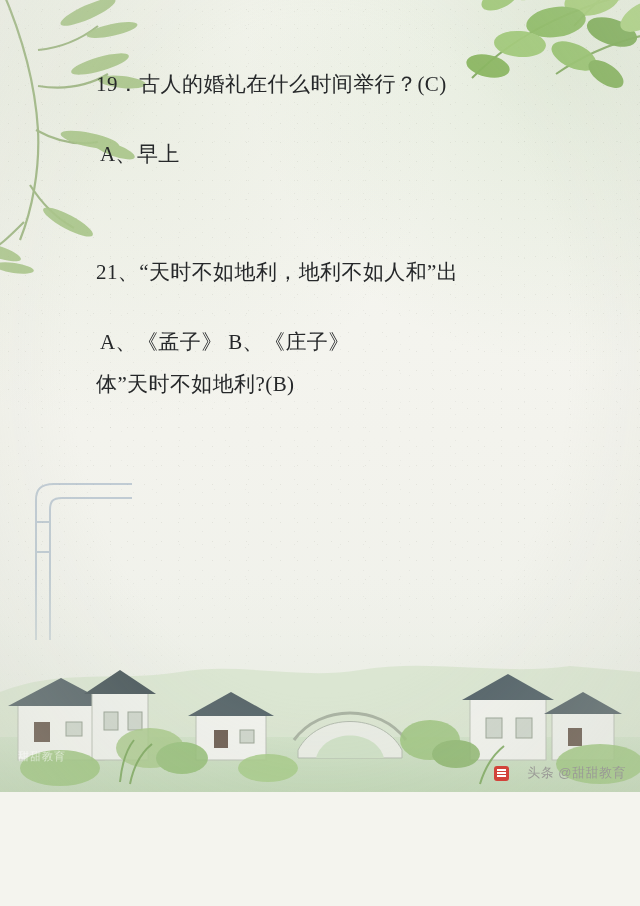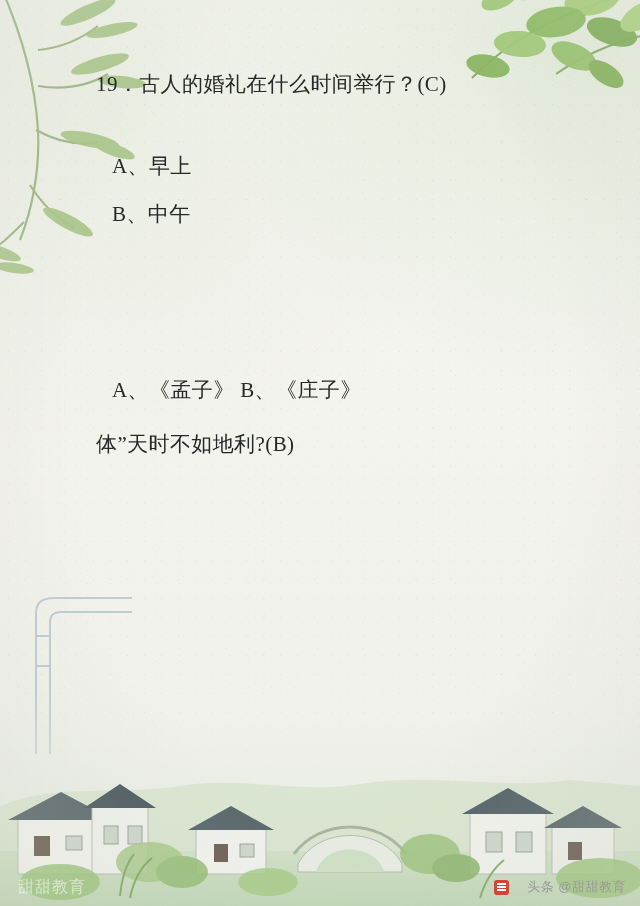--- a/index.html
+++ b/index.html
@@ -9,21 +9,21 @@
   body {
     width: 640px;
     height: 906px;
     font-family: "Liberation Serif", serif;
     background: #f4f4ee;
     overflow: hidden;
   }
   .page {
     position: relative;
     width: 640px;
-    height: 906px;
+    height: 792px;
     background:
       radial-gradient(circle at 18% 12%, rgba(180,200,160,0.18), rgba(255,255,255,0) 38%),
       radial-gradient(circle at 88% 6%, rgba(150,190,130,0.20), rgba(255,255,255,0) 34%),
       linear-gradient(180deg, #f7f7f2 0%, #f3f3ed 55%, #eef0e9 100%);
     overflow: hidden;
   }
   
   .texture {
     position: absolute;
     inset: 0;
@@ -88,21 +88,21 @@
     line-height: 32px;
     color: #26282a;
     letter-spacing: 0.4px;
     margin: 0 0 4px 0;
   }
   .opt {
     font-size: 21px;
     line-height: 32px;
     color: #26282a;
     letter-spacing: 0.4px;
-    margin: 16px;
+    margin: 4px;
   }
   .gap-lg { height: 30px; }
   .gap-md { height: 22px; }
   .gap-xs { height: 6px; }
 
   
   .footer {
     position: absolute;
     right: 14px;
     bottom: 10px;
@@ -129,23 +129,23 @@
   }
   .footer .ft-text {
     font-family: "Liberation Sans", sans-serif;
     font-size: 13px;
     color: #9a9a96;
     letter-spacing: 0.5px;
   }
   .watermark-left {
     position: absolute;
     left: 18px;
-    bottom: 8px;
+    bottom: 28px;
     font-family: Liberation Sans, sans-serif;
-    font-size: 16px;
+    font-size: 11px;
     color: rgba(255,255,255,0.55);
     letter-spacing: 1px;
     z-index: 9;
   }
 </style>
 </head>
 <body>
 
 <div class="page">
 
@@ -274,30 +274,30 @@
   </svg>
 
   <div class="vignette"></div>
 
   <div class="content">
 
     <div>
       <p class="q">19．古人的婚礼在什么时间举行？(C)</p>
       <div class="gap-lg"></div>
       <p class="opt">A、早上</p>
-      <p class="opt">B、中午</p>
       <div class="gap-md"></div>
     </div>
 
     <div class="gap-lg"></div>
 
 
     <div class="gap-lg"></div>
 
     <div>
+      <p class="q">21、“天时不如地利，地利不如人和”出</p>
       <div class="gap-lg"></div>
       <p class="opt">A、《孟子》  B、《庄子》</p>
     </div>
 
     <div class="gap-xs"></div>
 
     <div>
       <p class="q">体”天时不如地利?(B)</p>
     </div>
 

